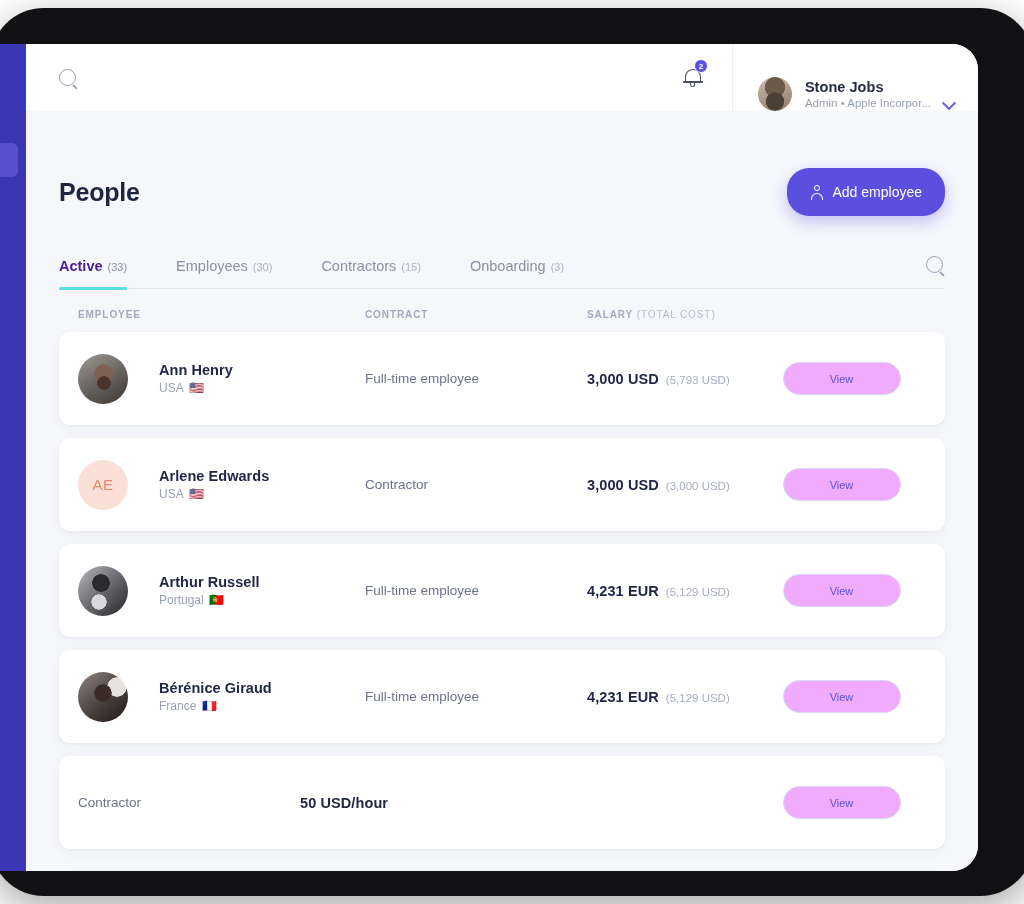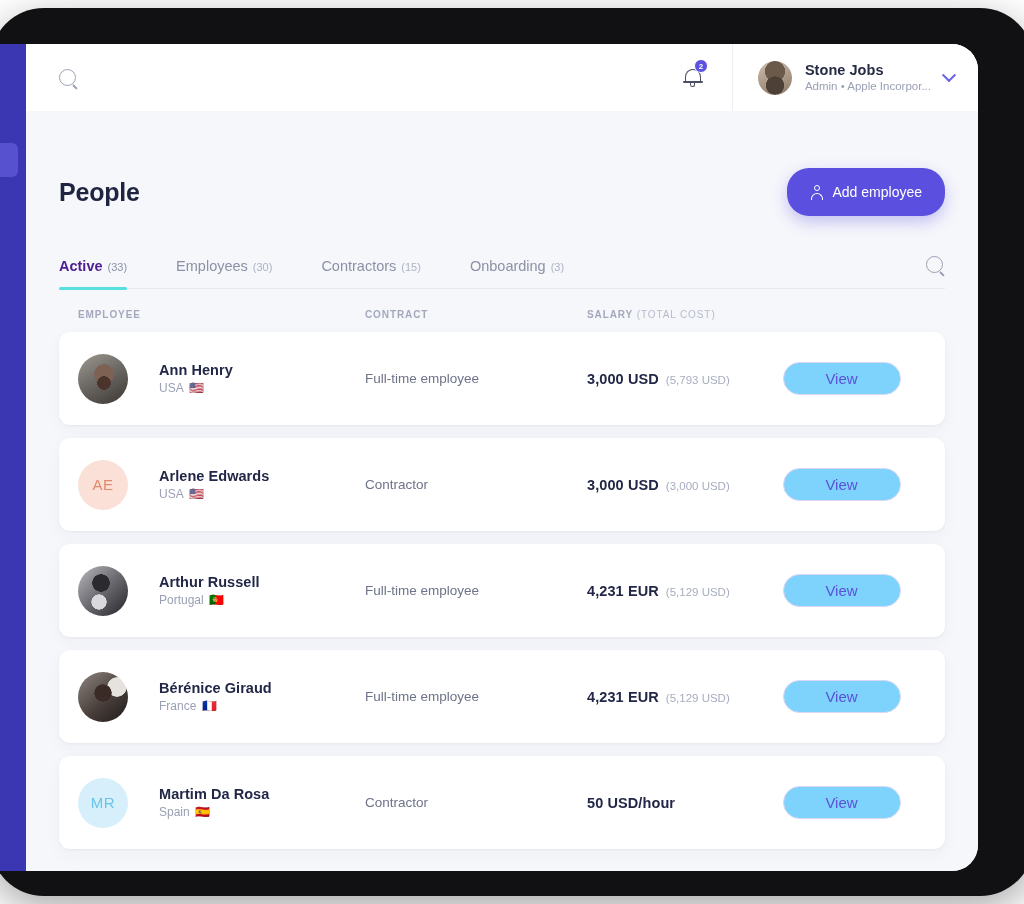--- a/index.html
+++ b/index.html
@@ -158,21 +158,21 @@
     line-height: 14px;
     text-align: center;
     border: 1.5px solid #fff;
   }
   #topbar-divider {
     width: 1px; height: 67px;
     background: #eceef4;
   }
   #user-chip {
     display: flex;
-    align-items: center;
+    align-items: flex-end;
     gap: 13px;
     padding: 0 24px 0 25px;
     height: 100%;
     cursor: pointer;
   }
   #user-avatar {
     width: 34px; height: 34px;
     border-radius: 50%;
     flex: none;
     background:
@@ -377,23 +377,23 @@
   .cell-action {
     width: 190px;
     display: flex;
     justify-content: center;
     padding-right: 17px;
   }
   .view-button {
     width: 118px; height: 33px;
     border-radius: 17px;
     border: 1px solid #d9d7f4;
-    background: #7dd3fc;
+    background: #f0abfc;
     color: #5b52d6;
-    font-size: 15px;
+    font-size: 11px;
     font-family: "Liberation Sans", sans-serif;
     cursor: pointer;
   }
 </style>
 </head>
 <body>
 
 <div id="device-frame">
   <div id="device-screen">
 
@@ -552,30 +552,20 @@
               <div class="cell-contract">Full-time employee</div>
               <div class="cell-salary">
                 <span class="salary-main">4,231 EUR</span>
                 <span class="salary-sub">(5,129 USD)</span>
               </div>
               <div class="cell-action">
                 <button class="view-button">View</button>
               </div>
             </div>
             <div class="row">
-              <div class="cell-employee">
-                <div class="avatar" style="background:#d6effa;color:#6ac4e8">MR</div>
-                <div class="name-block">
-                  <div class="emp-name">Martim Da Rosa</div>
-                  <div class="emp-country">
-                    <span>Spain</span>
-                    <span class="flag">🇪🇸</span>
-                  </div>
-                </div>
-              </div>
               <div class="cell-contract">Contractor</div>
               <div class="cell-salary">
                 <span class="salary-main">50 USD/hour</span>
                 <span class="salary-sub"></span>
               </div>
               <div class="cell-action">
                 <button class="view-button">View</button>
               </div>
             </div>
           </div>

